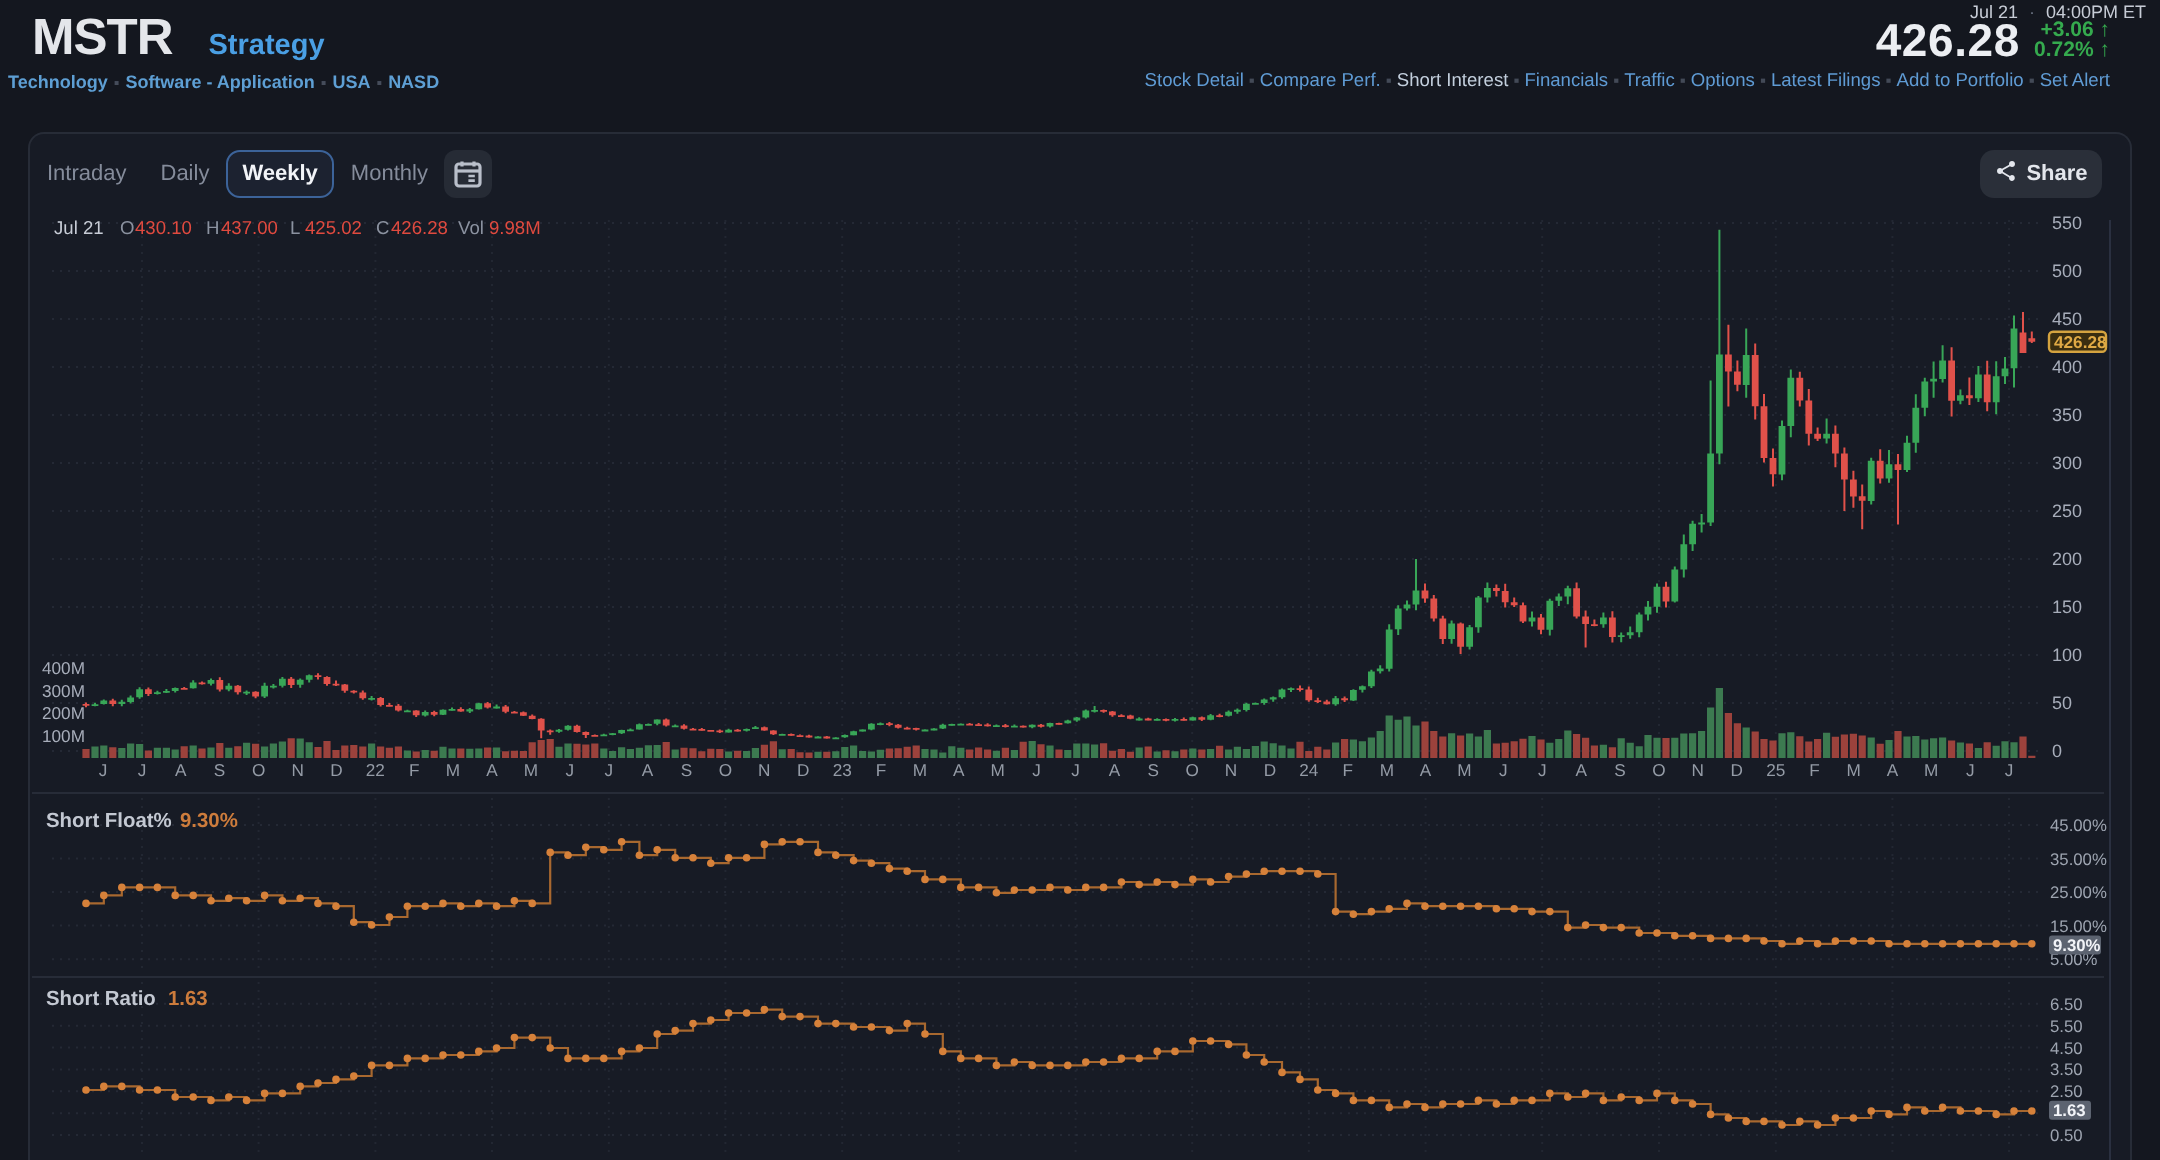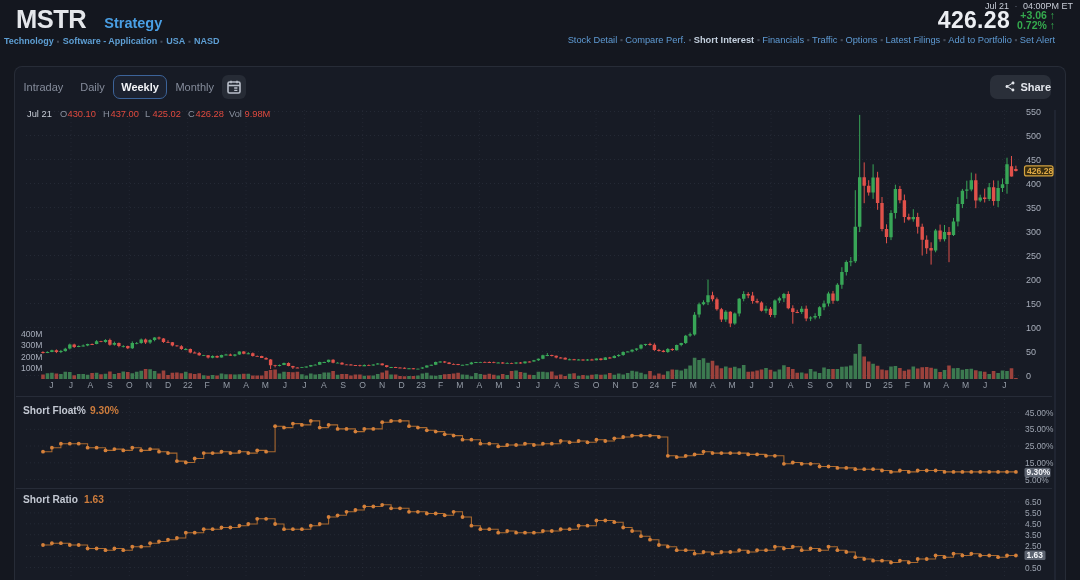--- a/index.html
+++ b/index.html
@@ -6,27 +6,27 @@
 .tk{position:absolute;left:16px;top:5px;font-size:25.5px;font-weight:bold;color:#e4e6ea;letter-spacing:-0.5px}
 .tk span{font-size:14.5px;color:#4a9fe4;margin-left:18px;letter-spacing:0}
 .sub{position:absolute;left:4px;top:35.5px;font-size:9px;font-weight:bold;color:#5e9fd4}
 .sub i{font-style:normal;color:#454c5a;font-size:8px;padding:0 3px}
 .tr1{position:absolute;right:7px;top:1px;font-size:9px;color:#c7ccd6}
 .tr1 i{font-style:normal;color:#6a7180;padding:0 3px}
 .px{position:absolute;right:70px;top:7px;font-size:23px;font-weight:bold;color:#eceef2;letter-spacing:.3px}
 .chg{position:absolute;right:25px;top:11px;font-size:10.5px;font-weight:bold;color:#35aa4e;text-align:right;line-height:9.8px}
 .nav{position:absolute;right:25px;top:34.5px;font-size:9.3px;color:#5f9bd4;white-space:nowrap}
 .nav i{font-style:normal;color:#434a57;font-size:8.5px;padding:0 2.5px}
-.nav b{color:#c3cfdd;font-weight:bold}
+.nav b{color:#c3cfdd;font-weight:normal}
 .panel{position:absolute;left:14px;top:66px;width:1052px;height:514px;background:#171b25;border:1px solid #272c37;border-radius:8px 8px 0 0;border-bottom:none}
 .tabs{position:absolute;left:0;top:8px;width:1052px;height:30px;text-align:left}
 .tab{display:inline-block;font-size:11px;color:#858c9b;padding:6px 8.5px;vertical-align:middle}
 .tab.on{color:#f2f4f8;font-weight:bold;border:1px solid #3c6399;background:#1c2230;border-radius:7px;padding:5px 7px}
 .calbtn{display:inline-block;vertical-align:middle;width:24px;height:23.5px;background:#262b35;border-radius:6px;margin-left:0;position:relative}
-.share{position:absolute;right:14px;top:8px;width:61px;height:24px;background:#2a2f39;border-radius:7px;color:#e3e6ec;font-size:11px;font-weight:bold;text-align:right;line-height:24px}
+.share{position:absolute;right:14px;top:8px;width:61px;height:24px;background:#2a2f39;border-radius:7px;color:#e3e6ec;font-size:11px;font-weight:bold;text-align:center;line-height:24px}
 </style></head>
 <body>
 <div class="hdr">
   <div class="tk">MSTR<span>Strategy</span></div>
   <div class="sub">Technology<i>▪</i>Software - Application<i>▪</i>USA<i>▪</i>NASD</div>
   <div class="tr1">Jul 21 <i>·</i> 04:00PM ET</div>
   <div class="px">426.28</div>
   <div class="chg">+3.06 ↑<br>0.72% ↑</div>
   <div class="nav">Stock Detail<i>▪</i>Compare Perf.<i>▪</i><b>Short Interest</b><i>▪</i>Financials<i>▪</i>Traffic<i>▪</i>Options<i>▪</i>Latest Filings<i>▪</i>Add to Portfolio<i>▪</i>Set Alert</div>
 </div>

